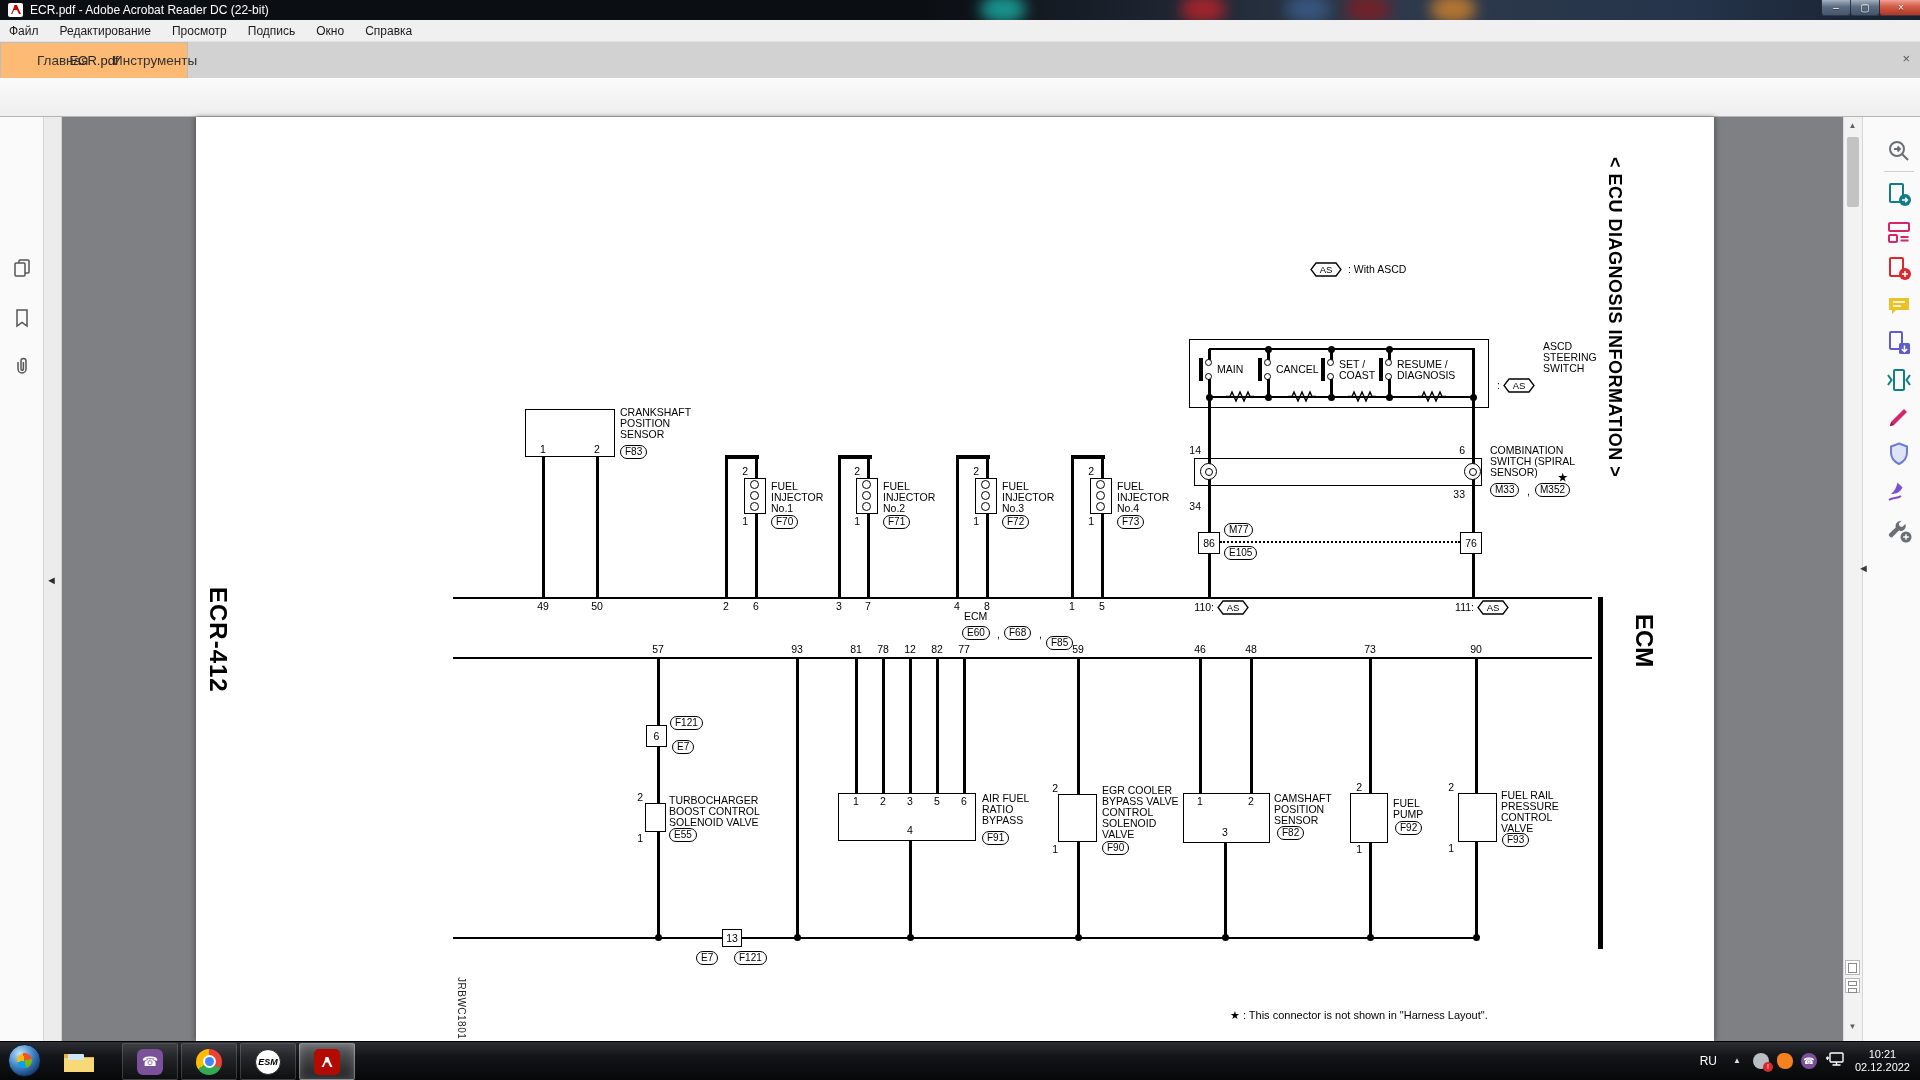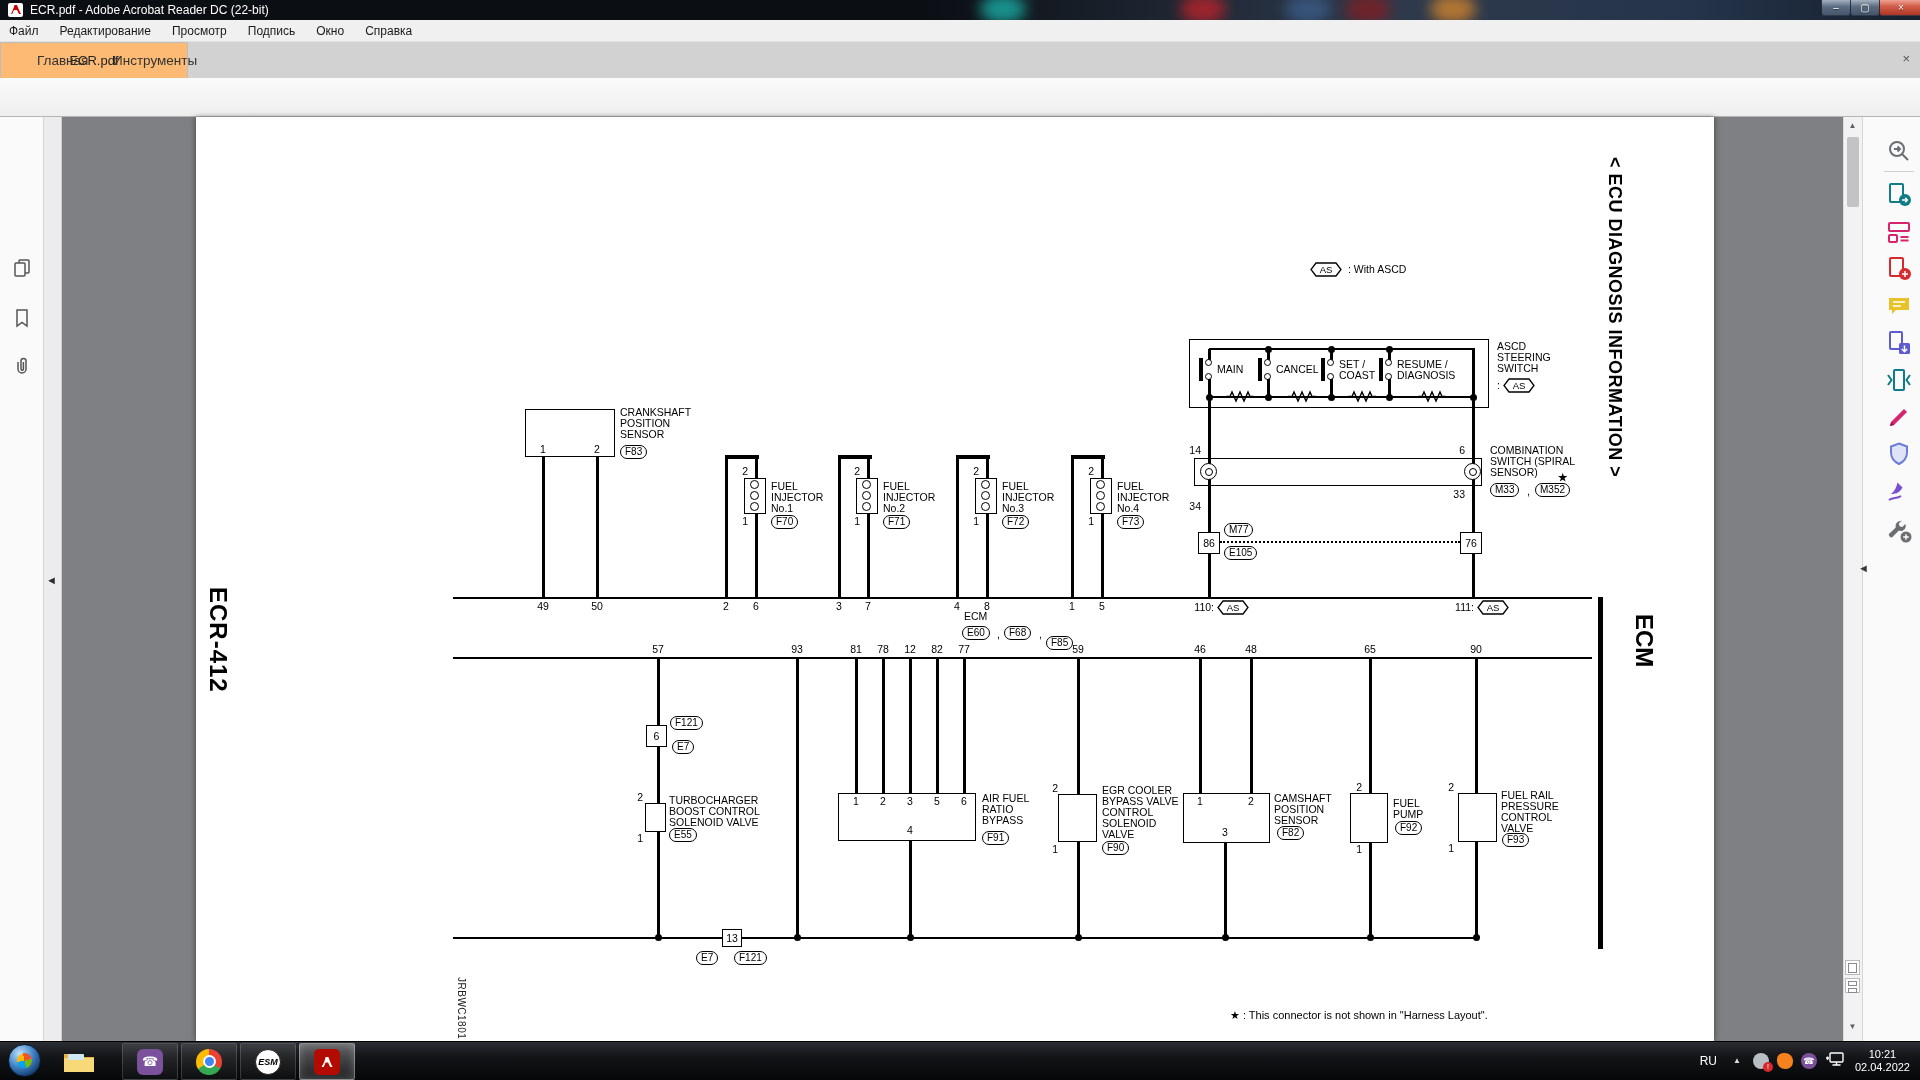--- a/index.html
+++ b/index.html
@@ -299,21 +299,21 @@
   <svg class="abs" style="left:1092px;top:273px" width="28" height="13">
       <polyline points="0,6.5 4,6.5 6,2 10,11 14,2 18,11 22,2 24,6.5 28,6.5" fill="none" stroke="#000" stroke-width="1.4"></polyline>
     </svg>
   <svg class="abs" style="left:1152px;top:273px" width="28" height="13">
       <polyline points="0,6.5 4,6.5 6,2 10,11 14,2 18,11 22,2 24,6.5 28,6.5" fill="none" stroke="#000" stroke-width="1.4"></polyline>
     </svg>
   <svg class="abs" style="left:1222px;top:273px" width="28" height="13">
       <polyline points="0,6.5 4,6.5 6,2 10,11 14,2 18,11 22,2 24,6.5 28,6.5" fill="none" stroke="#000" stroke-width="1.4"></polyline>
     </svg>
 
-  <div class="lbl" style="left:1301px;top:224px;width:72px">ASCD STEERING SWITCH</div>
+  <div class="lbl" style="left:1347px;top:224px;width:72px">ASCD STEERING SWITCH</div>
   <span class="lbl" style="left:1301px;top:263px">:</span>
   <div class="hex" style="left:1307px;top:261px">
     <svg width="32" height="15">
         <polygon points="6,1 26,1 31,7.5 26,14 6,14 1,7.5" fill="#fff" stroke="#000" stroke-width="1.3"></polygon>
       </svg>
     <span>AS</span></div>
 
   <div class="wire" style="left:1011.5px;top:279px;width:3px;height:62px"></div>
   <div class="wire" style="left:1275.5px;top:279px;width:3px;height:62px"></div>
   <span class="pin pinr" style="left:985px;top:328px;width:20px">14</span>
@@ -436,21 +436,21 @@
   <span class="pin" style="left:452px;top:527px;width:20px">57</span>
   <span class="pin" style="left:591px;top:527px;width:20px">93</span>
   <span class="pin" style="left:650px;top:527px;width:20px">81</span>
   <span class="pin" style="left:677px;top:527px;width:20px">78</span>
   <span class="pin" style="left:704px;top:527px;width:20px">12</span>
   <span class="pin" style="left:731px;top:527px;width:20px">82</span>
   <span class="pin" style="left:758px;top:527px;width:20px">77</span>
   <span class="pin" style="left:872px;top:527px;width:20px">59</span>
   <span class="pin" style="left:994px;top:527px;width:20px">46</span>
   <span class="pin" style="left:1045px;top:527px;width:20px">48</span>
-  <span class="pin" style="left:1164px;top:527px;width:20px">65</span>
+  <span class="pin" style="left:1164px;top:527px;width:20px">73</span>
   <span class="pin" style="left:1270px;top:527px;width:20px">90</span>
 
   <div class="wire" style="left:460.5px;top:542px;width:3px;height:66px"></div>
   <div class="nbox" style="left:450px;top:608px;width:21px;height:22px">6</div>
   <div class="oval" style="left:474px;top:599px">F121</div>
   <div class="oval" style="left:476px;top:623px">E7</div>
   <div class="wire" style="left:460.5px;top:630px;width:3px;height:56px"></div>
   <span class="pin pinr" style="left:431px;top:675px;width:16px">2</span>
   <div class="dbox" style="left:449px;top:686px;width:21px;height:29px"></div>
   <span class="pin pinr" style="left:431px;top:716px;width:16px">1</span>
@@ -648,15 +648,15 @@
   <div class="trayico">
     <div style="width:16px;height:16px;border-radius:50%;background:#7b519c;color:#fff;font-size:9px;line-height:16px;text-align:center"><span>☎</span></div>
     </div>
   <div class="trayico">
     <svg width="20" height="18" fill="none" stroke="#fff" stroke-width="1.4">
         <rect x="5" y="3" width="13" height="9" rx="1"></rect>
         <path d="M11.5 12v3M7.5 15h8M2.5 10V6.5M1 8h3"></path>
       </svg></div>
   <div id="clock">
     <div>10:21</div>
-    <div>02.04.2022</div>
+    <div>02.12.2022</div>
     </div>
 </div>
 
 </body></html>

